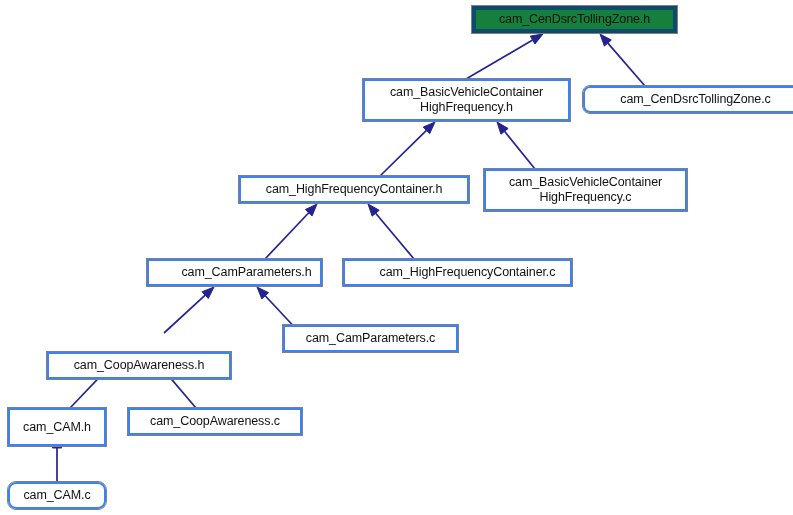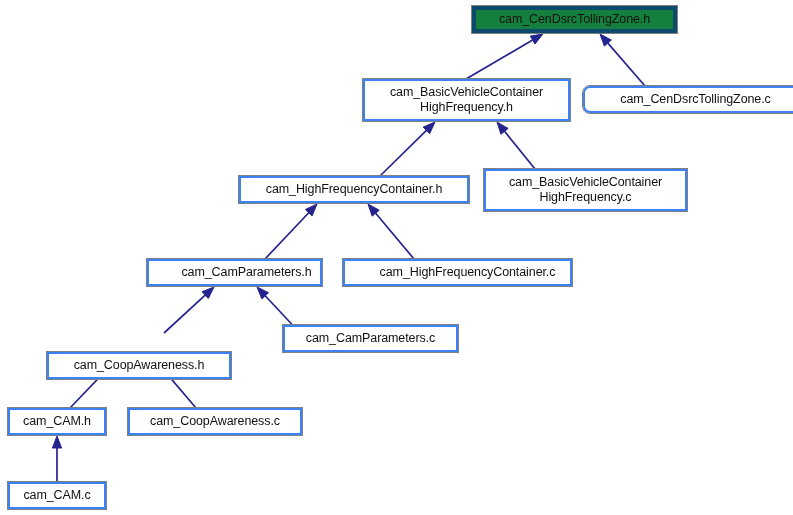--- a/index.html
+++ b/index.html
@@ -85,17 +85,17 @@
       <div class="graph-node" style="left: 363px; top: 79px; width: 207px; height: 42px;"><span class="node-label">cam_BasicVehicleContainer
 HighFrequency.h</span></div>
       <div class="graph-node" style="left: 583px; top: 86px; width: 225px; height: 27px; border-radius: 7px;"><span class="node-label">cam_CenDsrcTollingZone.c</span></div>
       <div class="graph-node" style="left: 231px; top: 176px; width: 230px; height: 27px; margin-left: 8px;"><span class="node-label">cam_HighFrequencyContainer.h</span></div>
       <div class="graph-node" style="left: 484px; top: 169px; width: 203px; height: 42px;"><span class="node-label">cam_BasicVehicleContainer
 HighFrequency.c</span></div>
       <div class="graph-node" style="left: 147px; top: 259px; width: 175px; height: 27px; padding-left: 24px;"><span class="node-label">cam_CamParameters.h</span></div>
       <div class="graph-node" style="left: 343px; top: 259px; width: 229px; height: 27px; padding-left: 20px;"><span class="node-label">cam_HighFrequencyContainer.c</span></div>
       <div class="graph-node" style="left: 47px; top: 352px; width: 184px; height: 27px;"><span class="node-label">cam_CoopAwareness.h</span></div>
       <div class="graph-node" style="left: 243px; top: 325px; width: 175px; height: 27px; margin-left: 40px;"><span class="node-label">cam_CamParameters.c</span></div>
-      <div class="graph-node" style="left: 8px; top: 408px; width: 98px; height: 27px;"><span class="node-label">cam_CAM.h</span></div>
+      <div class="graph-node" style="left: 8px; top: 408px; width: 98px; height: 38px;"><span class="node-label">cam_CAM.h</span></div>
       <div class="graph-node" style="left: 128px; top: 408px; width: 174px; height: 27px;"><span class="node-label">cam_CoopAwareness.c</span></div>
-      <div class="graph-node" style="left: 8px; top: 482px; width: 98px; height: 27px;"><span class="node-label">cam_CAM.c</span></div>
+      <div class="graph-node" style="left: 8px; top: 482px; width: 98px; height: 27px; border-radius: 8px;"><span class="node-label">cam_CAM.c</span></div>
     </div>
 </div>
 
 </body></html>

